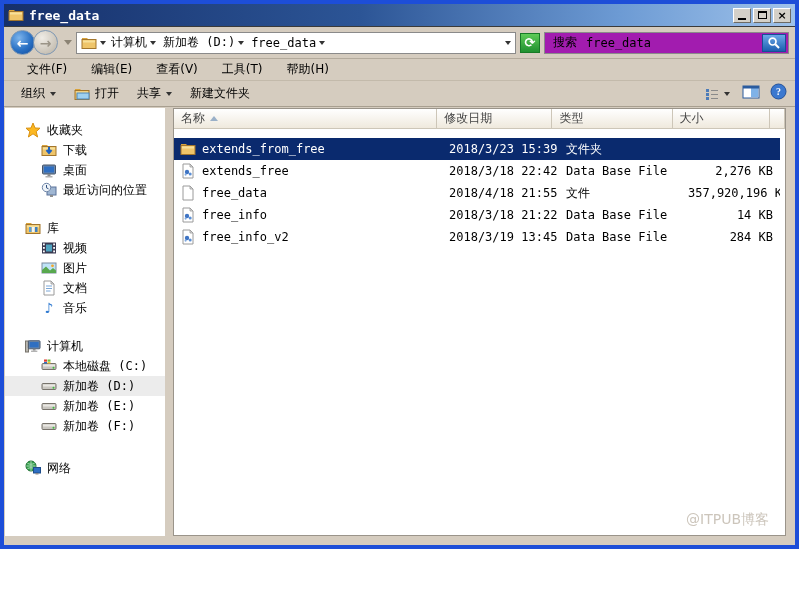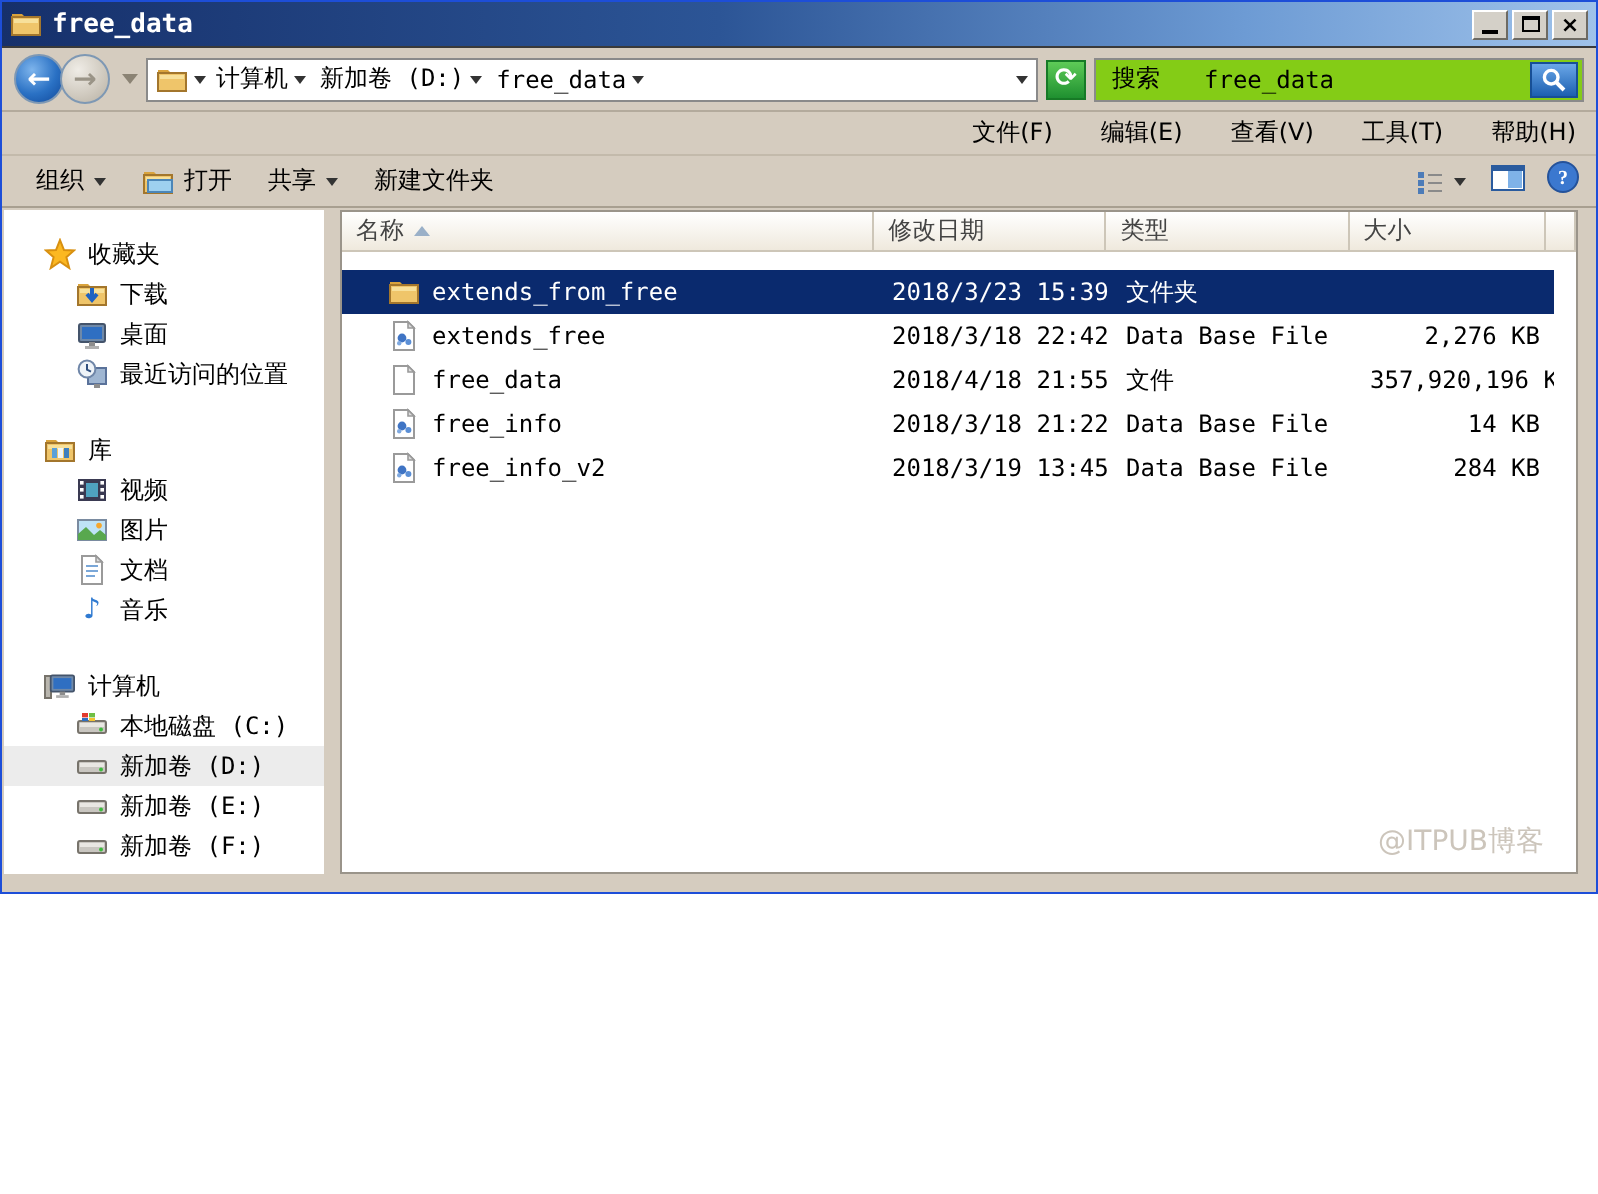--- a/index.html
+++ b/index.html
@@ -1,20 +1,20 @@
 <!DOCTYPE html>
 <html><head>
 <meta charset="utf-8">
 <style>
   * { box-sizing: border-box; margin: 0; padding: 0; }
   body { font-family: "DejaVu Sans", "Liberation Sans", sans-serif; font-size: 12px; color:#000; }
   .mono { font-family: "DejaVu Sans Mono", "Liberation Mono", monospace; }
 
-  .window { width:799px; height:447px; position:relative; background:#d5ccbf;
-            border:1px solid #1d4ed8; overflow:hidden; }
+  .window { width:799px; height:549px; position:relative; background:#d5ccbf;
+            border:4px solid #1d4ed8; overflow:hidden; }
 
   
   .titlebar { height:23px; display:flex; align-items:center; padding:0 4px;
               background:linear-gradient(90deg,#16306b 0%,#2c5596 45%,#6d9bd4 78%,#9fc2ea 100%);
               border-bottom:1px solid #3a3a3a; }
   .titlebar .ic { margin-right:5px; }
   .title-text { color:#fff; font-weight:bold; font-family:"DejaVu Sans Mono","Liberation Mono",monospace; font-size:13px; flex:1; }
   .winbtns { display:flex; gap:2px; }
   .winbtn { width:18px; height:15px; background:#d4d0c8; border:1px solid;
             border-color:#fff #6d6a63 #6d6a63 #fff; display:flex; align-items:center;
@@ -38,28 +38,28 @@
   .addressbar { flex:1; height:22px; background:#fff; border:1px solid #8a8a8a;
                 display:flex; align-items:center; padding:0 4px; gap:3px; }
   .crumb { display:flex; align-items:center; gap:3px; padding:0 2px; white-space:nowrap; }
   .tri-down { width:0; height:0; border-left:3.5px solid transparent; border-right:3.5px solid transparent;
               border-top:4px solid #333; }
   .addr-spacer { flex:1; }
   .sqbtn { width:20px; height:20px; border:1px solid; display:flex; align-items:center;
            justify-content:center; }
   .refresh-btn { background:linear-gradient(#5ecb57,#1f9030); border-color:#177a26; color:#fff;
                  font-size:13px; font-weight:bold; }
-  .searchbox { width:245px; height:22px; background:#84cc16; border:1px solid #8a8a8a;
-               display:flex; align-items:center; padding:0 2px 0 8px; gap:22px; }
+  .searchbox { width:245px; height:22px; background:#a21caf; border:1px solid #8a8a8a;
+               display:flex; align-items:center; padding:0 2px 0 8px; gap:9px; }
   .searchbox .stext { flex:1; white-space:nowrap; overflow:hidden; }
   .search-btn { background:linear-gradient(#6aa7e8,#1c5fb0); border-color:#174f96; width:24px; height:18px; }
 
   
-  .menubar { height:22px; display:flex; align-items:center; padding:0 0; gap:4px;
-             background:#d5ccbf; border-bottom:1px solid #c3baab;justify-content:flex-end; }
+  .menubar { height:22px; display:flex; align-items:center; padding:0 13px; gap:4px;
+             background:#d5ccbf; border-bottom:1px solid #c3baab; }
   .menu-item { padding:2px 10px; }
 
   
   .toolbar { height:26px; display:flex; align-items:center; padding:0 8px;
              background:#d5ccbf; border-bottom:1px solid #a89f90;font-family:Liberation Serif, serif; }
   .tbtn { display:flex; align-items:center; gap:5px; padding:3px 9px; white-space:nowrap; }
   .toolbar-right { margin-left:auto; display:flex; align-items:center; gap:10px; }
 
   
   .main { position:absolute; top:104px; left:1px; right:1px; bottom:1px;
@@ -83,21 +83,21 @@
   .hcell { display:flex; align-items:center; gap:5px; padding:0 7px;
            border-right:1px solid #cdc6b8; overflow:hidden;font-family:Liberation Mono, monospace; }
   .hc-name { width:268px; } .hc-date { width:117px; } .hc-type { width:122px; }
   .hc-size { width:99px; }  .hc-stub { width:15px; border-right:1px solid #cdc6b8; }
   .sort-up { width:0; height:0; border-left:4px solid transparent; border-right:4px solid transparent;
              border-bottom:5px solid #9ab0c8; }
   .rows { margin-top:9px; }
   .frow { display:flex; height:22px; align-items:center; font-size:12px; width:606px; }
   .frow.sel { background:#0a2a6e; color:#fff; }
   .fc { padding:0 7px; overflow:hidden; white-space:nowrap; }
-  .fc-name { width:268px; display:flex; align-items:center; gap:6px; padding-left:23px; }
+  .fc-name { width:268px; display:flex; align-items:center; gap:6px; padding-left:6px; }
   .fc-date { width:117px; } .fc-type { width:122px; }
   .fc-size { width:99px; text-align:right; }
 
   .watermark { position:absolute; right:16px; bottom:6px; color:#ccc5bb; font-size:14px; }
 </style>
 </head>
 <body>
 
 <svg width="0" height="0" style="position:absolute">
   <defs>

